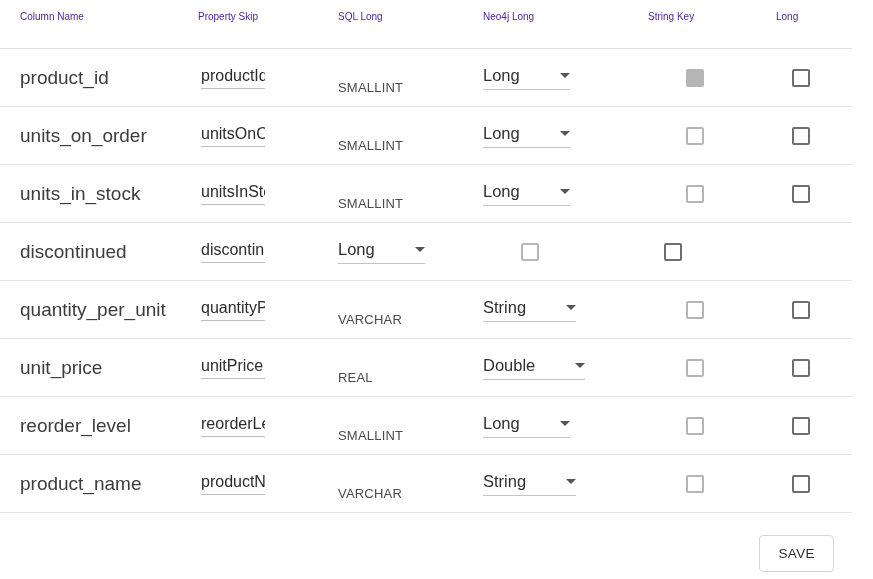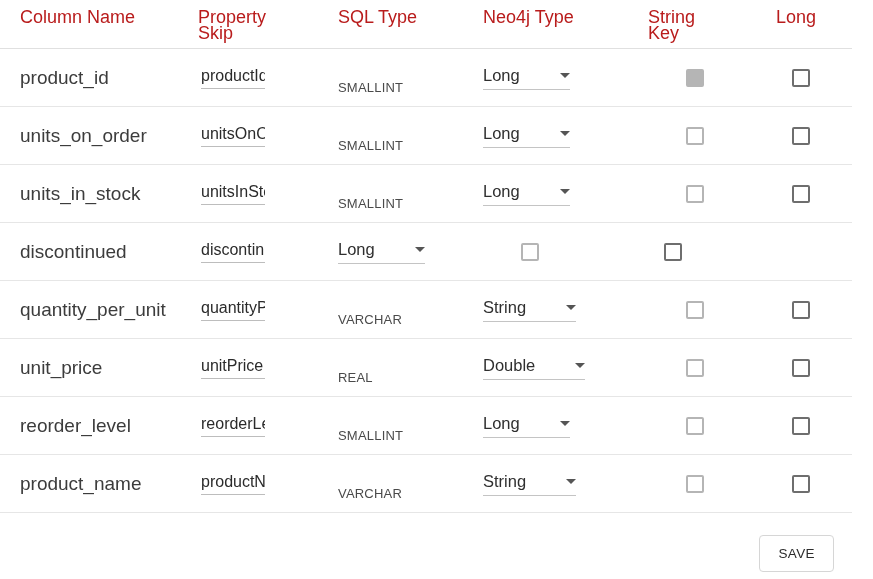--- a/index.html
+++ b/index.html
@@ -28,22 +28,22 @@
   }
 
   
   .table-header {
     height: 48px;
     align-items: flex-start;
     border-bottom: 1px solid #e0e0e0;
   }
   .table-header .th {
     padding-top: 9px;
-    font-size: 18px;
-    color: #b91c1c;
+    font-size: 10px;
+    color: #4c1d95;
     line-height: 16px;
     font-weight: 400;
   }
   .th-column-name { padding-left: 20px; }
   .th-property-name { width: 66px; }
   .th-primary-key { width: 56px; }
 
   
   .table-row {
     height: 57px;
@@ -159,22 +159,22 @@
   }
 </style>
 </head>
 <body>
 
 <div class="mapping-table">
 
   <div class="grid table-header">
     <div class="th th-column-name">Column Name</div>
     <div class="th th-property-name">Property Skip</div>
-    <div class="th th-sql-type">SQL Type</div>
-    <div class="th th-neo4j-type">Neo4j Type</div>
+    <div class="th th-sql-type">SQL Long</div>
+    <div class="th th-neo4j-type">Neo4j Long</div>
     <div class="th th-primary-key">String Key</div>
     <div class="th th-skip">Long</div>
   </div>
 
   <div id="rows-container">
       <div class="grid table-row">
         <div class="cell-column-name">product_id</div>
         <div class="cell-property-name">
           <input type="text" class="prop-input" value="productId" placeholder="Property Name" style="">
         </div>

